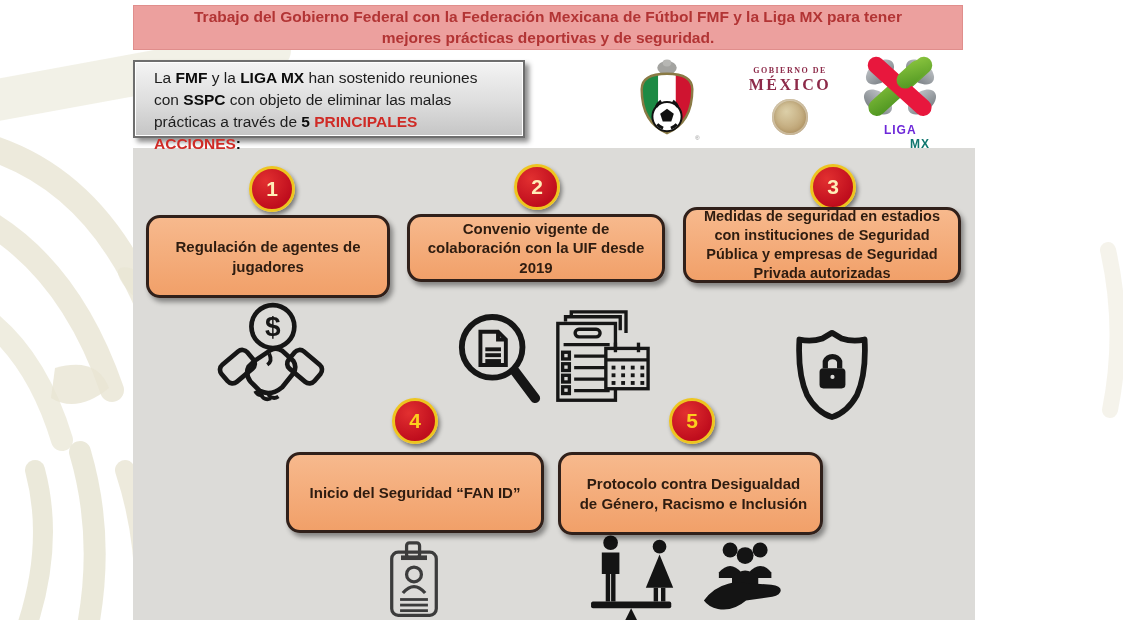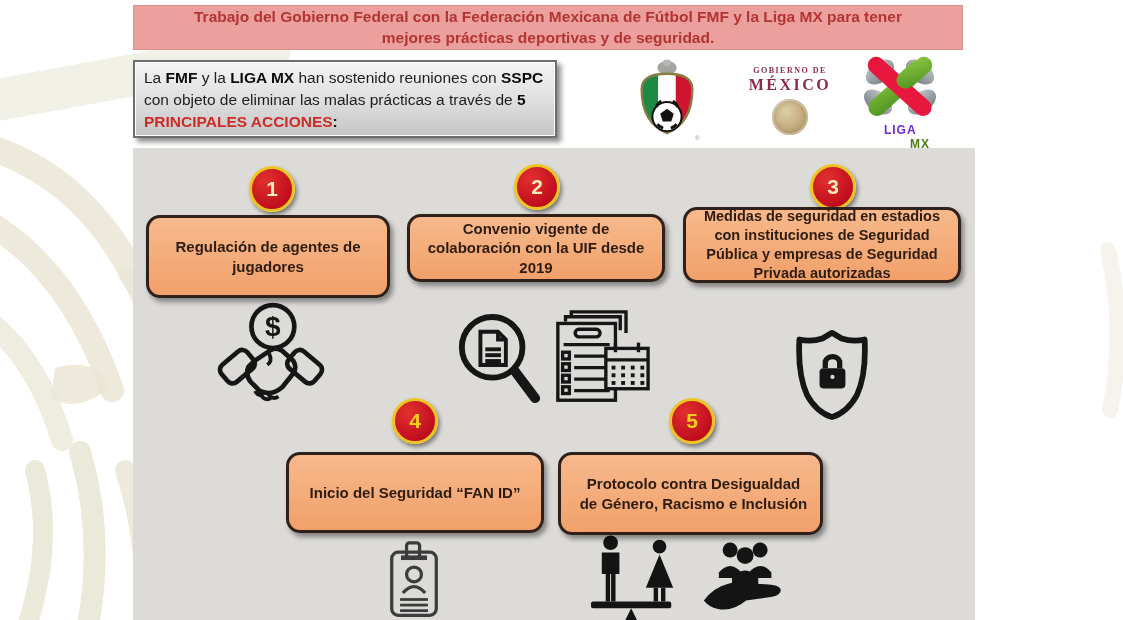--- a/index.html
+++ b/index.html
@@ -7,40 +7,40 @@
           font-family:"Liberation Sans",sans-serif;}
   .watermark{position:absolute;left:0;top:0;z-index:0;}
 
   
   .banner{position:absolute;left:133px;top:5px;width:830px;height:45px;z-index:2;
           background:#eca09e;border:1px solid #e08e8c;box-sizing:border-box;
           display:flex;align-items:center;justify-content:center;text-align:center;}
   .banner-text{color:#b23434;font-weight:700;font-size:15.5px;line-height:1.35;padding:0 38px;}
 
   
-  .infobox{position:absolute;left:133px;top:60px;width:424px;height:78px;z-index:2;
+  .infobox{position:absolute;left:133px;top:60px;width:392px;height:78px;z-index:2;
            background:linear-gradient(180deg,#f4f4f4 0%,#dddddd 55%,#c5c5c5 100%);
            border:2px solid #6e6e6e;box-sizing:border-box;
            box-shadow:4px 4px 5px rgba(0,0,0,.45), inset 0 0 0 1px #ffffff;
-           padding:5px 9px;font-size:15.5px;color:#1d1d1d;line-height:1.42;}
+           padding:5px 19px;font-size:15.5px;color:#1d1d1d;line-height:1.42;}
   .infobox b{color:#0c0c0c;}
   .infobox .red{color:#cf2b26;font-weight:700;}
 
   
   .fmf-logo{position:absolute;left:630px;top:58px;width:74px;height:84px;z-index:2;}
   .gob-logo{position:absolute;left:740px;top:66px;width:100px;z-index:2;text-align:center;color:#8d2a49;}
   .gob-line1{font-family:"Liberation Serif",serif;font-size:8px;font-weight:700;letter-spacing:1.5px;}
   .gob-line2{font-family:"Liberation Serif",serif;font-size:16px;font-weight:700;letter-spacing:2.5px;margin-top:1px;}
   .gob-seal{width:36px;height:36px;margin:5px auto 0;border-radius:50%;
             background:radial-gradient(circle at 40% 35%,#dccfa8,#bda273 68%,#a98d5c);
             box-shadow:inset 0 0 0 2px rgba(255,255,255,.35), inset 0 0 6px rgba(120,95,50,.55);}
   .liga-logo{position:absolute;left:852px;top:56px;width:96px;z-index:2;text-align:center;}
   .liga-text{font-size:12px;font-weight:700;letter-spacing:1px;margin-top:-1px;}
   .liga-text .liga{color:#6d28d9;}
-  .liga-text .mx{color:#4d7c0f;margin-left:40px;}
+  .liga-text .mx{color:#0f766e;margin-left:40px;}
 
   
   .panel{position:absolute;left:133px;top:148px;width:842px;height:472px;background:#dcdbd8;z-index:1;}
 
   
   .action-num{position:absolute;z-index:3;width:40px;height:40px;border-radius:50%;
               background:radial-gradient(circle at 35% 30%,#e23030,#bf0d1d 72%);
               border:3px solid #edc520;box-shadow:2px 3px 4px rgba(0,0,0,.45);
               display:flex;align-items:center;justify-content:center;
               font-size:21px;font-weight:700;}

